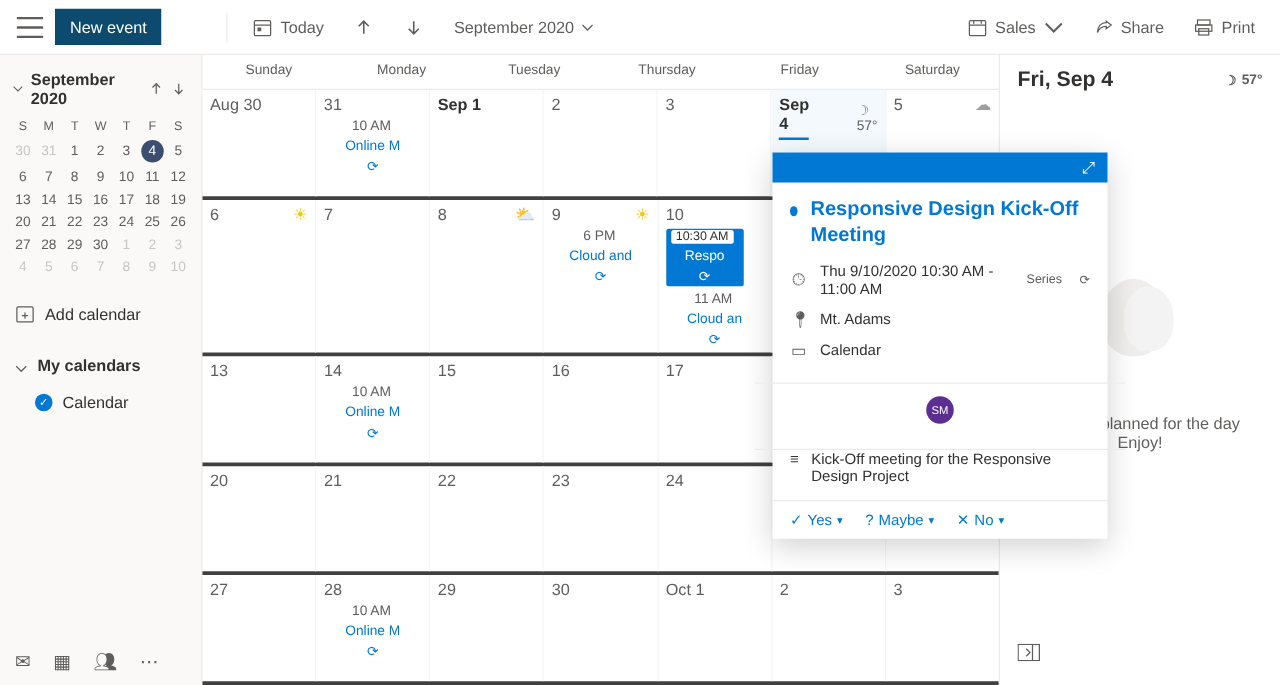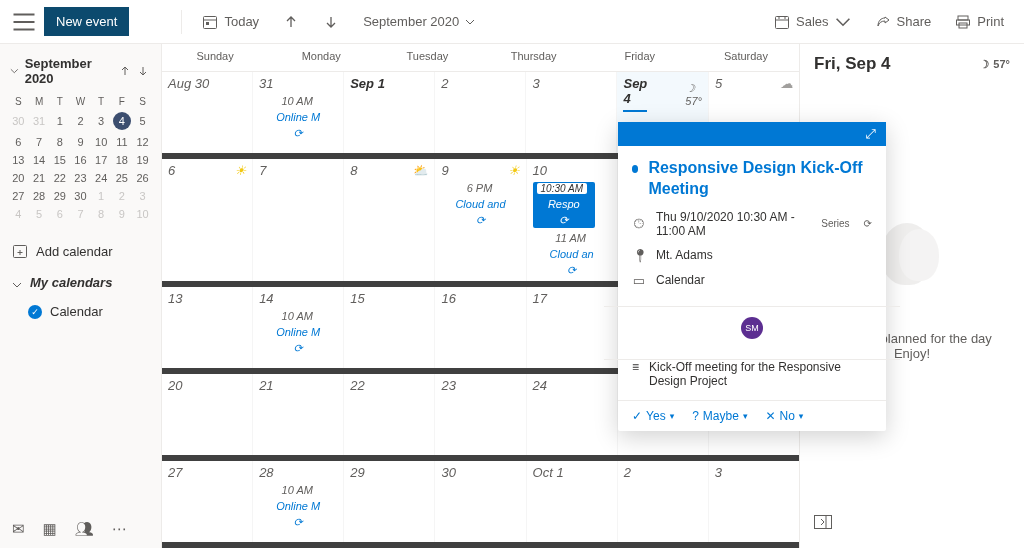--- a/index.html
+++ b/index.html
@@ -22,33 +22,33 @@
 .sidebar { width: 162px; background: #faf9f8; border-right: 1px solid #edebe9; padding: 8px 8px 0 8px; display: flex; flex-direction: column; }
 .mini-header { display: flex; align-items: center; gap: 6px; font-weight: 600; font-size: 13px; padding: 4px 2px 8px; }
 .mini-header .arrows { margin-left: auto; display: flex; gap: 2px; }
 .mini-arrow { width: 16px; height: 16px; display:flex; align-items:center; justify-content:center; cursor:pointer; color:#605e5c;}
 .mini-cal { width: 100%; border-collapse: collapse; table-layout: fixed; }
 .mini-cal th { font-weight: 400; font-size: 10px; color: #605e5c; padding: 2px 0; }
 .mini-cal td { text-align: center; font-size: 11px; padding: 3px 0; color: #605e5c; cursor: pointer; }
 .mini-cal td.outside { color: #c8c6c4; }
 .mini-cal td.selected span { background: #3c4e6f; color: #fff; border-radius: 50%; width: 18px; height: 18px; display: inline-flex; align-items:center; justify-content:center; }
 .sidebar-link { display: flex; align-items: center; gap: 8px; padding: 8px 4px; font-size: 13px; color: #323130; cursor: pointer; margin-top: 12px; }
-.section-label { display:flex; align-items:flex-end; gap:8px; padding:8px 4px; font-weight:600; font-size:13px; cursor:pointer;font-style:italic;}
+.section-label { display:flex; align-items:flex-end; gap:8px; padding:8px 4px; font-weight:600; font-size:13px; margin-top:10px; cursor:pointer;}
 .cal-item { display:flex; align-items:center; gap:8px; padding:6px 4px 6px 20px; font-size:13px; cursor:pointer;}
 .cal-dot { width:14px; height:14px; border-radius:50%; background:#0078d4; display:flex; align-items:center; justify-content:center; color:#fff; font-size:9px;}
 .sidebar-bottom { margin-top:auto; display:flex; gap:18px; padding:10px 4px; color:#605e5c;}
 .sidebar-bottom span { cursor:pointer; font-size:15px; }
 
 
 .cal-area { flex:1; display:flex; }
 .grid { flex:1; display:flex; flex-direction:column; }
 .dayhead { display:flex; height:28px; border-bottom:1px solid #edebe9;}
 .dayhead div { flex:1; padding:6px 10px; font-size:11px; color:#605e5c;text-align:center;}
 .weeks { flex:1; display:flex; flex-direction:column;}
-.week { flex:1; display:flex; border-bottom:6px solid #404040;font-style:italic;}
+.week { flex:1; display:flex; border-bottom:3px solid #404040;}
 .cell { flex:1; border-right:1px solid #f5f5f5; padding:4px 6px; font-size:12px; color:#605e5c; position:relative;}
 .cell:last-child { border-right:none;}
 .cell .num { font-size:13px; color:#605e5c; display:flex; align-items:center; gap:4px; justify-content:space-between;}
 .cell.selected { background:#f3f9fd;}
 .cell.selected .num span.daynumber { font-weight:600; color:#323130; border-bottom:2px solid #0078d4; padding-bottom:4px;}
 .cell .num .moon { font-size:11px;color:#605e5c;margin-left:34px;}
 .cell .num .cloud { color:#a19f9d;}
 .evt { font-size:11px; color:#0078d4; margin-top:4px; white-space:nowrap; overflow:hidden; display:flex; align-items:center; gap:4px;flex-direction:column;}
 .evt .time { color:#605e5c; margin-right:2px;}
 .evt .rec { color:#0078d4;}

